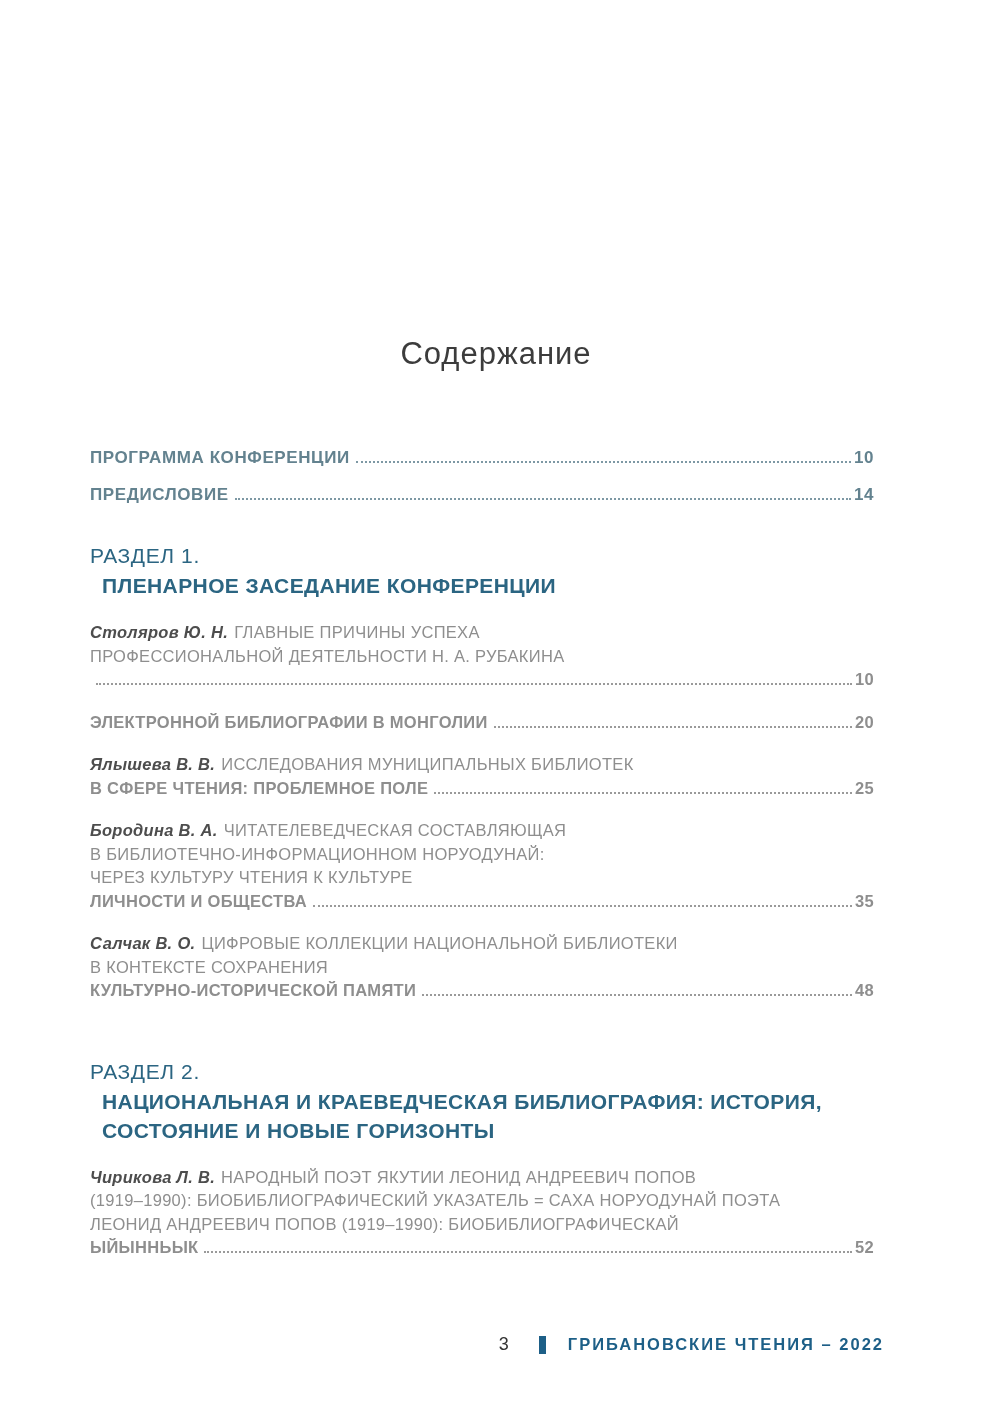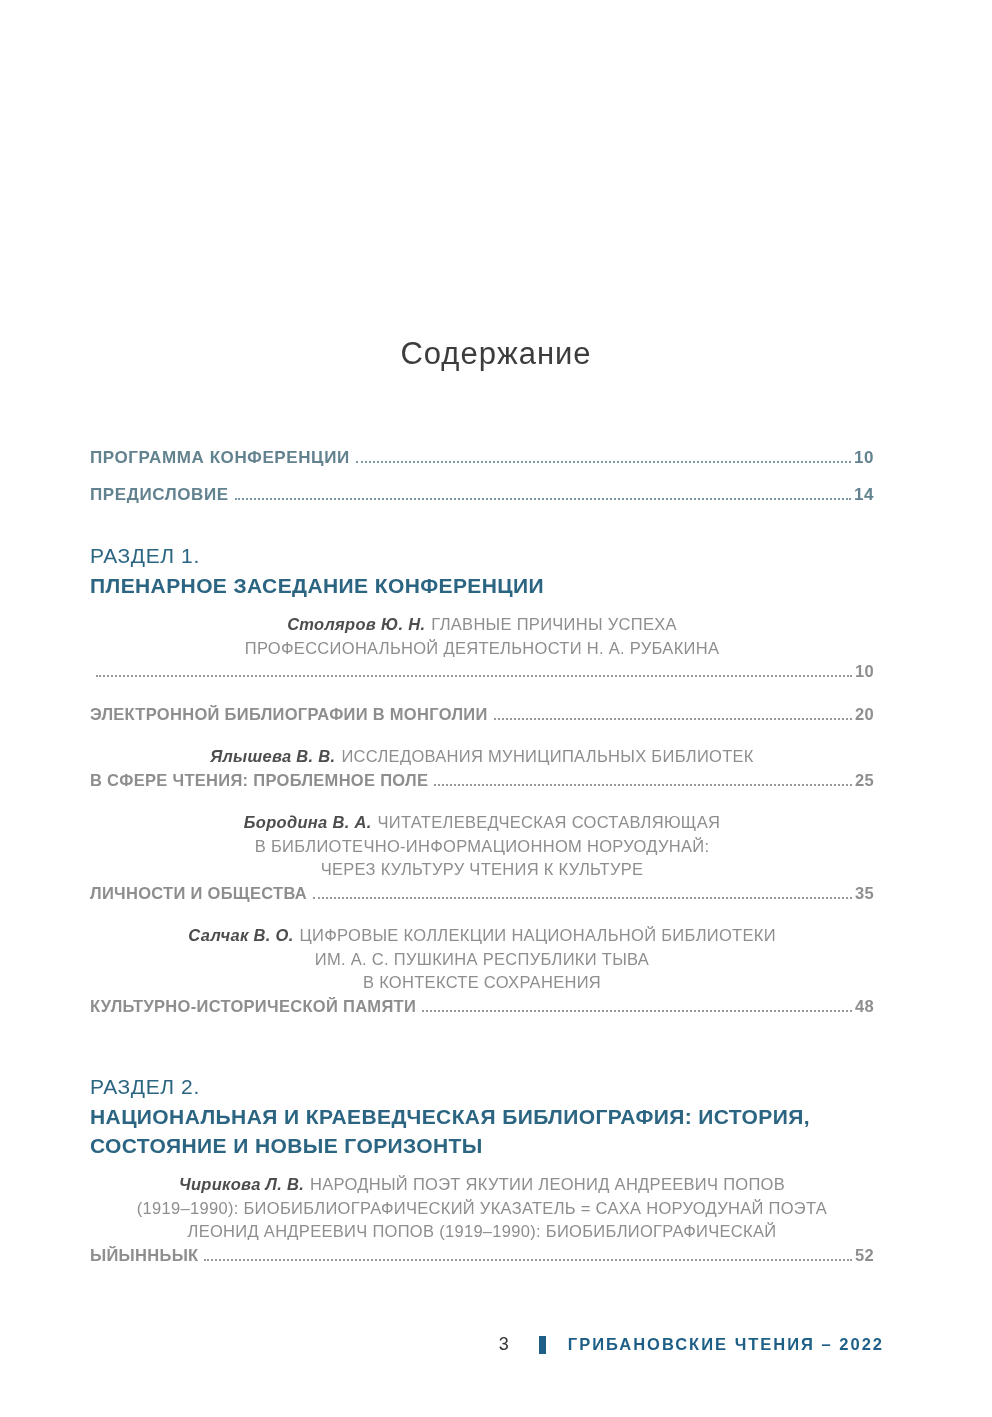--- a/index.html
+++ b/index.html
@@ -52,22 +52,23 @@
     letter-spacing:0.6px;
     color:#2b6582;
     line-height:30px;
   }
   .section-title-line {
     font-size:21px;
     font-weight:600;
     letter-spacing:0.4px;
     color:#2b6582;
     line-height:29px;
-  }
-  .section-entries { margin-top:13px;text-align:center; }
+    margin-left:12px;
+  }
+  .section-entries { margin-top:21px; }
 
   
   .entry {
     font-size:16.5px;
     letter-spacing:0.3px;
     color:#8e8e8e;
     line-height:23.5px;
     margin-bottom:19px;
   }
   .entry .author {
@@ -172,21 +173,20 @@
             <span>ЛИЧНОСТИ И ОБЩЕСТВА</span>
             <span class="leader"></span>
             <span class="pagenum">35</span>
           </div>
         </div>
 
         <div class="entry">
           <div class="line">
             <span class="author">Салчак В. О.</span><span>ЦИФРОВЫЕ КОЛЛЕКЦИИ НАЦИОНАЛЬНОЙ БИБЛИОТЕКИ</span>
           </div>
-          <div class="line">ИМ. А. С. ПУШКИНА РЕСПУБЛИКИ ТЫВА</div>
           <div class="line">В КОНТЕКСТЕ СОХРАНЕНИЯ</div>
           <div class="line row">
             <span>КУЛЬТУРНО-ИСТОРИЧЕСКОЙ ПАМЯТИ</span>
             <span class="leader"></span>
             <span class="pagenum">48</span>
           </div>
         </div>
 
       </div>
     </div>

